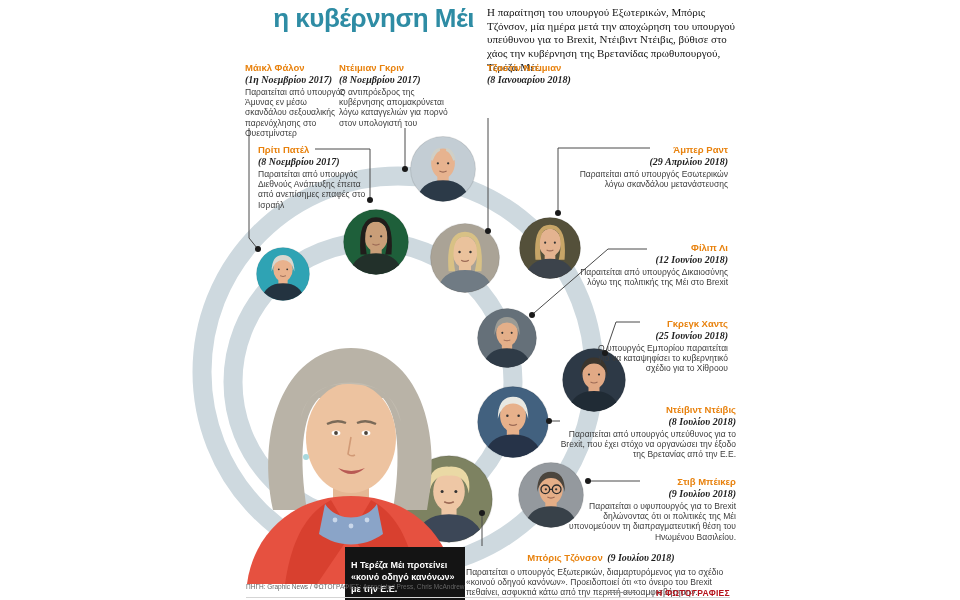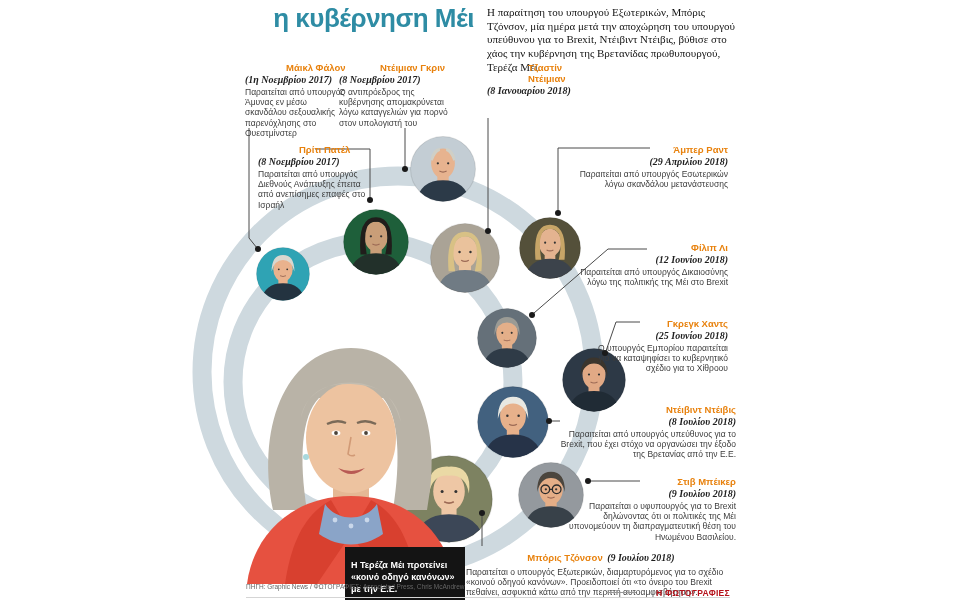--- a/index.html
+++ b/index.html
@@ -9,21 +9,21 @@
   #rings{position:absolute;left:0;top:0;z-index:1;}
   #connectors{position:absolute;left:0;top:0;z-index:4;}
   
   #title{position:absolute;left:232px;top:5px;width:242px;text-align:right;z-index:5;
          color:#2e8ca4;font-weight:bold;font-size:26px;line-height:1.02;letter-spacing:-0.5px;}
   #intro{position:absolute;left:487px;top:6px;width:252px;z-index:5;
          font-family:"Liberation Serif",serif;font-size:11px;line-height:1.24;color:#141414;}
   
   .entry{position:absolute;z-index:5;}
   .entry.right{text-align:right;}
-  .e-name{font-weight:bold;font-size:9.5px;color:#e8820e;margin-bottom:1px;margin-left:41px;}
+  .e-name{font-weight:bold;font-size:9.5px;color:#e8820e;margin-bottom:1px;}
   .e-date{font-family:"Liberation Serif",serif;font-style:italic;font-weight:bold;
           font-size:10px;color:#1f1f1f;margin-bottom:2px;}
   .e-text{font-size:8.5px;line-height:1.2;color:#3c3c3c;}
   .inlinehead .e-name,.inlinehead .e-date{display:inline;margin:0;}
   .inlinehead{margin-bottom:2px;text-align:center;}
   
   .photo{position:absolute;z-index:3;border-radius:50%;}
   #may{position:absolute;left:243px;top:338px;width:216px;height:246px;z-index:4;}
   
   #caption{position:absolute;left:345px;top:547px;width:108px;background:#141414;color:#ffffff;

